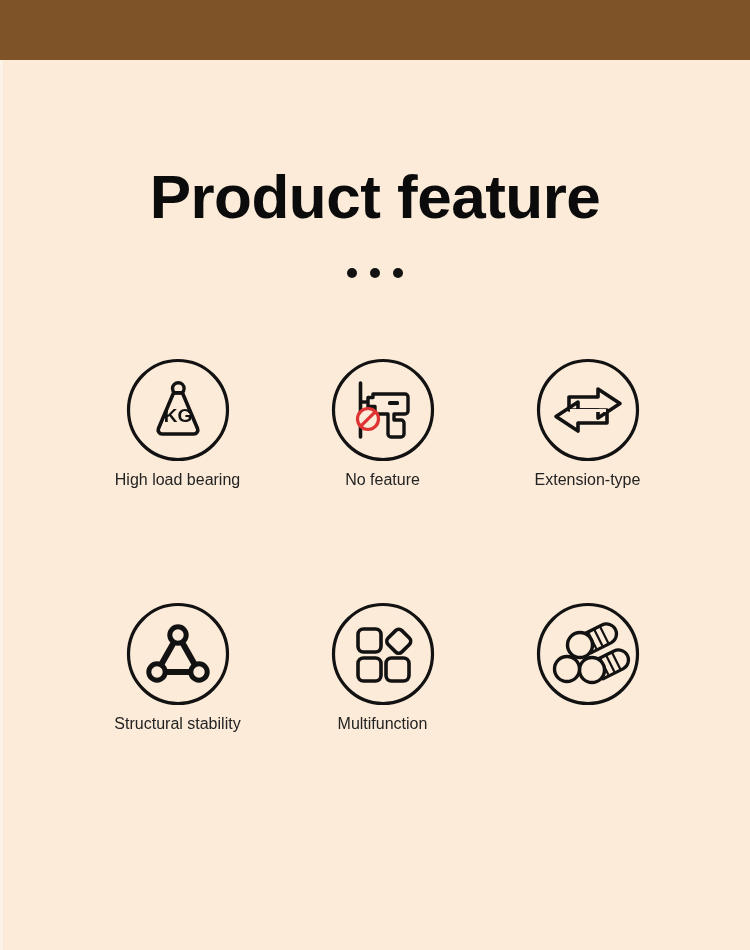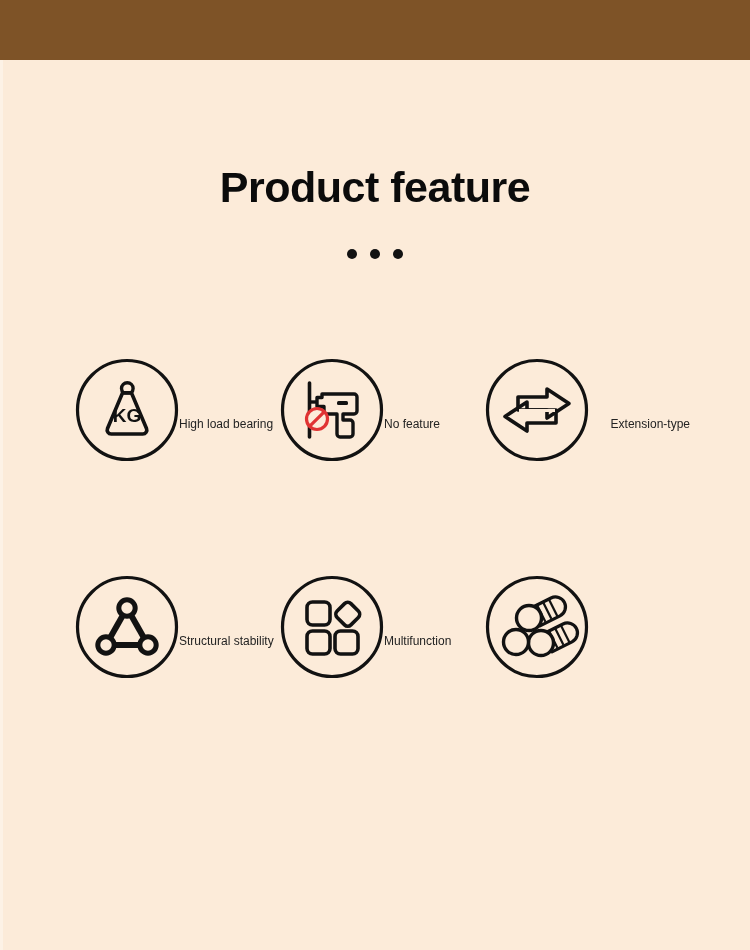--- a/index.html
+++ b/index.html
@@ -40,21 +40,21 @@
   }
   .heading-block {
     position: absolute;
     left: 0;
     top: 166px;
     width: 750px;
     text-align: center;
   }
   .page-title {
     font-family: "Liberation Sans", sans-serif;
-    font-size: 43px;
+    font-size: 62px;
     font-weight: bold;
     color: #0B0B0B;
     letter-spacing: -0.5px;
     line-height: 1.0;
     margin: 0;
   }
   .dots {
     margin-top: 40px;
     display: flex;
     justify-content: center;
@@ -77,35 +77,35 @@
     display: flex;
     justify-content: flex-start;
     align-items: flex-start;
   }
   .feature-row.row-2 {
     margin-top: 113px;
   }
   .feature {
     width: 205px;
     display: flex;
-    flex-direction: row;
+    flex-direction: column;
     align-items: center;
   }
   .feature.f1 { margin-left: 20px; }
   .feature.f2 { margin-left: 0px; }
   .feature.f3 { margin-left: 0px; justify-content: space-between; }
   .icon-circle {
     width: 104px;
     height: 104px;
     display: block;
   }
   .feature-label {
-    margin-top: 28px;
+    margin-top: 8px;
     font-family: "Liberation Sans", sans-serif;
-    font-size: 12px;
+    font-size: 16px;
     color: #232323;
     line-height: 1.2;
     text-align: center;
     white-space: nowrap;
   }
   svg { display: block; overflow: visible; }
 </style>
 </head>
 <body>
 

